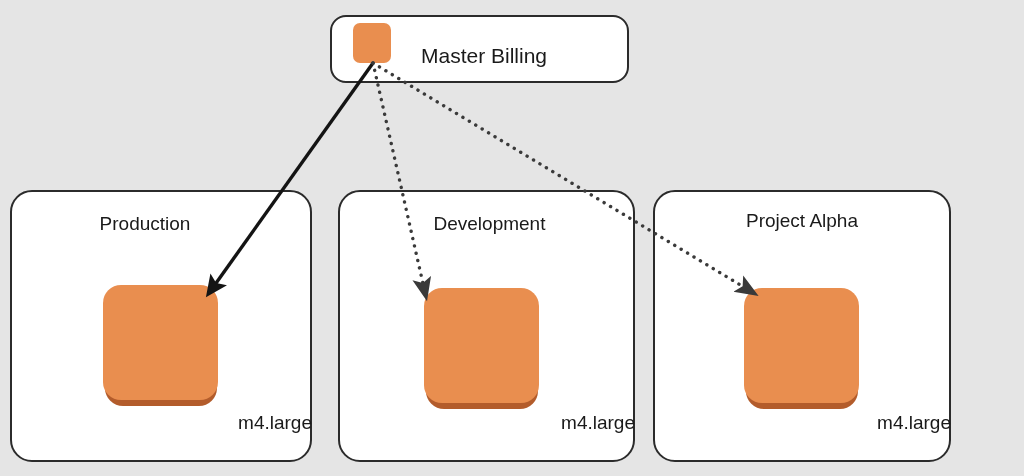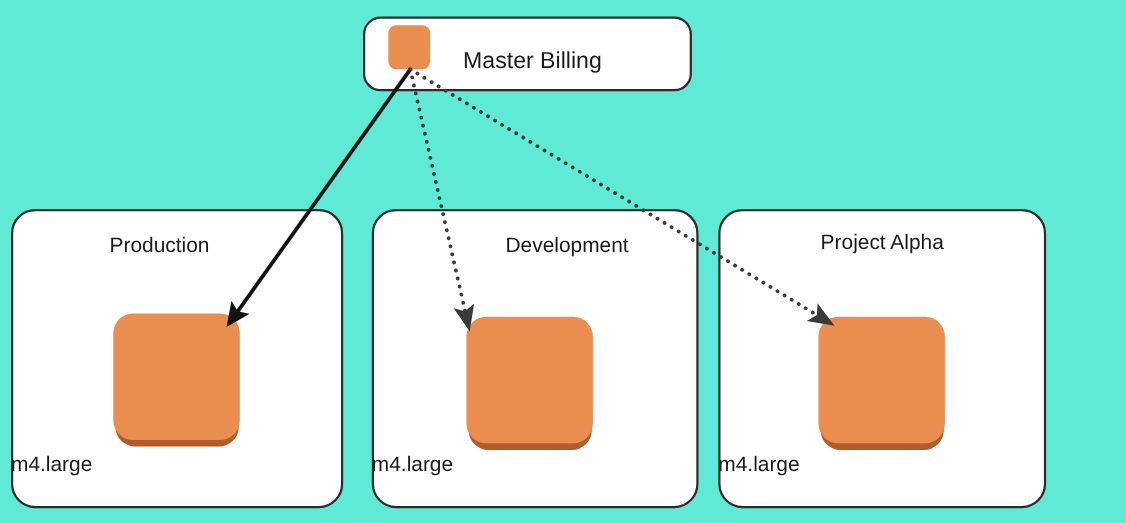--- a/index.html
+++ b/index.html
@@ -8,21 +8,21 @@
     background: #ffffff;
   }
   body {
     font-family: "Liberation Sans", sans-serif;
     -webkit-font-smoothing: antialiased;
   }
   #canvas {
     position: relative;
     width: 1024px;
     height: 476px;
-    background: #5eead4;
+    background: #e5e5e5;
     overflow: hidden;
   }
 
   
   .account-box {
     position: absolute;
     box-sizing: border-box;
     border: 2px solid #2b2b2b;
     border-radius: 22px;
     background: #ffffff;
@@ -71,21 +71,21 @@
     position: absolute;
     left: 0;
     top: 0;
     width: 115px;
     height: 115px;
     background: #e98e4f;
     border-radius: 18px;
   }
   .instance-label {
     position: absolute;
-    text-align: left;
+    text-align: right;
     color: #1a1a1a;
     font-size: 19px;
     line-height: 22px;
     white-space: nowrap;
   }
 
   
   .ri-tile {
     position: absolute;
     width: 38px;
@@ -139,21 +139,21 @@
 
   <div class="instance" style="left:103px; top:285px;">
     <div class="shadow"></div>
     <div class="face"></div>
   </div>
 
   <div class="instance-label" style="left:10px; top:412px; width:302px;">m4.large</div>
 
   <div class="account-box" style="left:338px; top:190px; width:297px; height:272px;"></div>
 
-  <div class="box-title" style="left:350px; top:213px; width:331px;">Development</div>
+  <div class="box-title" style="left:324px; top:213px; width:331px;">Development</div>
 
   <div class="instance" style="left:424px; top:288px;">
     <div class="shadow"></div>
     <div class="face"></div>
   </div>
 
   <div class="instance-label" style="left:338px; top:412px; width:297px;">m4.large</div>
 
   <div class="account-box" style="left:653px; top:190px; width:298px; height:272px;"></div>
 

